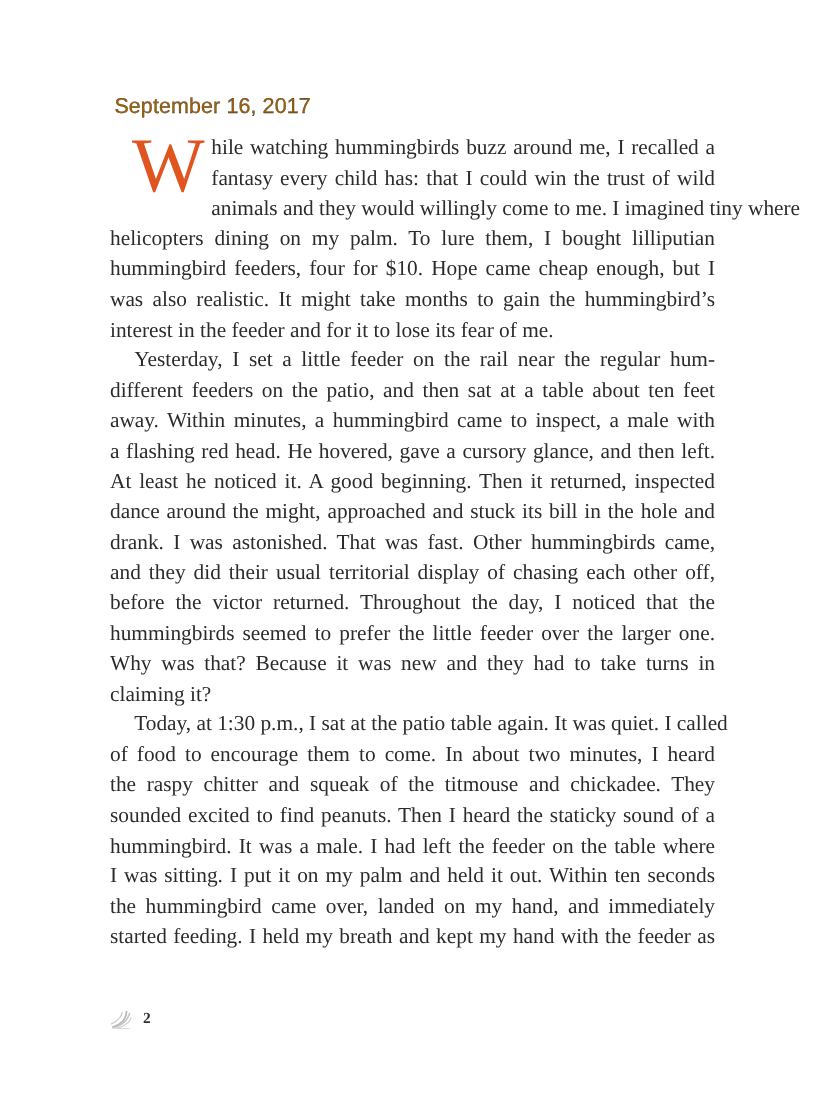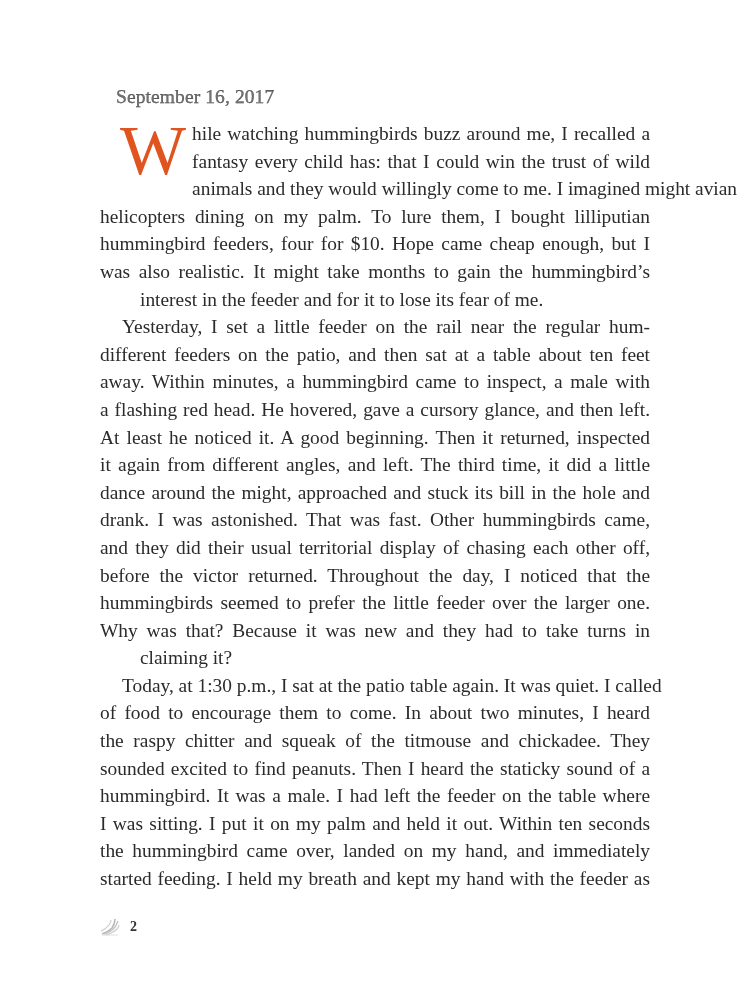--- a/index.html
+++ b/index.html
@@ -15,25 +15,25 @@
       font-family: "Liberation Serif", "DejaVu Serif", serif;
       color: #2b2b2b;
     }
     .page {
       position: absolute;
       left: 100px;
       top: 86px;
       width: 550px;
     }
     .date-heading {
-      font-family: Liberation Serif, serif;
+      font-family: Liberation Sans, sans-serif;
       font-size: 19.5px;
       font-weight: normal;
-      color: #737373;
-      margin: 0 0 12px 16px;
+      color: #a16207;
+      margin: 0 0 12px 4px;
       letter-spacing: 0.1px;
       -webkit-text-stroke: 0.25px #222;
     }
     .para {
       font-size: 19.4px;
       line-height: 27.6px;
       text-align: justify;
       margin: 0;
       hyphens: manual;
     }
@@ -48,21 +48,20 @@
       height: 52px;
     }
     .line {
       display: block;
       text-align: justify;
       text-align-last: justify;
       white-space: nowrap;
     }
     .line.last {
       text-align-last: left;
-      margin-left: 40px;
     }
     .footer {
       position: absolute;
       left: 100px;
       top: 918px;
       display: flex;
       align-items: center;
       gap: 10px;
     }
     .footer-ornament {
@@ -79,34 +78,33 @@
 </head>
 <body>
 
 <div class="page">
   <h2 class="date-heading">September 16, 2017</h2>
 
   <div class="para">
     <span class="dropcap">W</span>
     <span class="line">hile watching hummingbirds buzz around me, I recalled a</span>
     <span class="line">fantasy every child has: that I could win the trust of wild</span>
-    <span class="line">animals and they would willingly come to me. I imagined might avian</span>
+    <span class="line">animals and they would willingly come to me. I imagined tiny where</span>
     <span class="line">helicopters dining on my palm. To lure them, I bought lilliputian</span>
     <span class="line">hummingbird feeders, four for $10. Hope came cheap enough, but I</span>
     <span class="line">was also realistic. It might take months to gain the hummingbird’s</span>
     <span class="line last">interest in the feeder and for it to lose its fear of me.</span>
   </div>
 
   <div class="para">
     <span class="line" style="padding-left:22px">Yesterday, I set a little feeder on the rail near the regular hum-</span>
     <span class="line">different feeders on the patio, and then sat at a table about ten feet</span>
     <span class="line">away. Within minutes, a hummingbird came to inspect, a male with</span>
     <span class="line">a flashing red head. He hovered, gave a cursory glance, and then left.</span>
     <span class="line">At least he noticed it. A good beginning. Then it returned, inspected</span>
-    <span class="line">it again from different angles, and left. The third time, it did a little</span>
     <span class="line">dance around the might, approached and stuck its bill in the hole and</span>
     <span class="line">drank. I was astonished. That was fast. Other hummingbirds came,</span>
     <span class="line">and they did their usual territorial display of chasing each other off,</span>
     <span class="line">before the victor returned. Throughout the day, I noticed that the</span>
     <span class="line">hummingbirds seemed to prefer the little feeder over the larger one.</span>
     <span class="line">Why was that? Because it was new and they had to take turns in</span>
     <span class="line last">claiming it?</span>
   </div>
 
   <div class="para">

